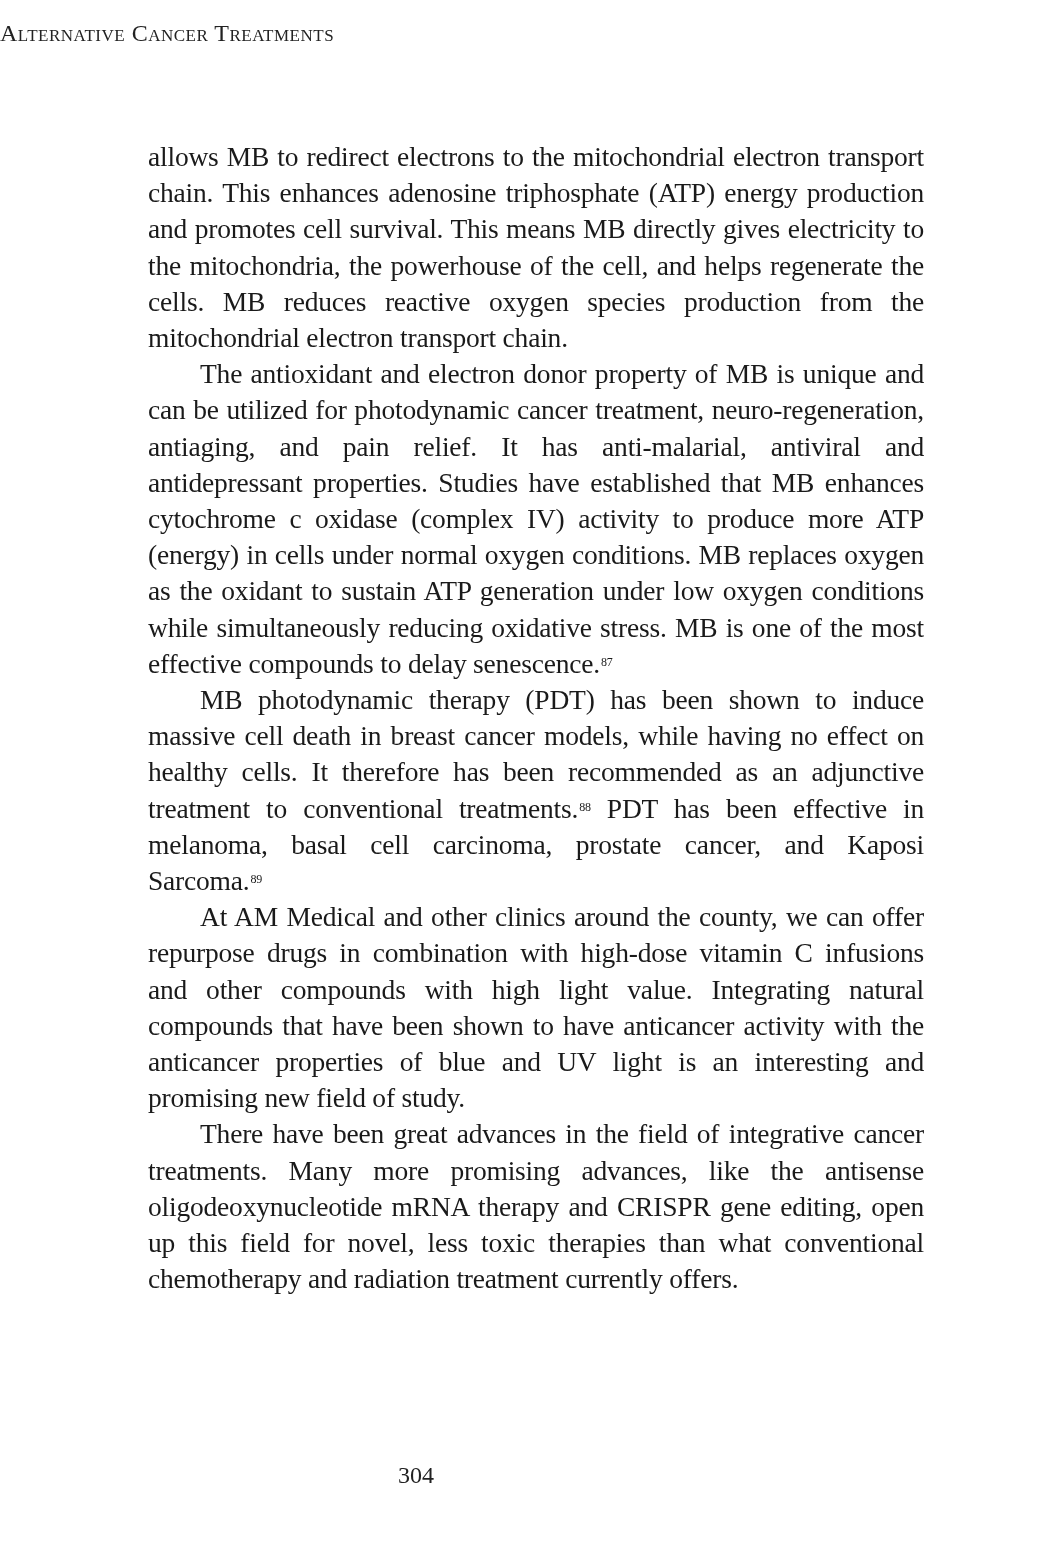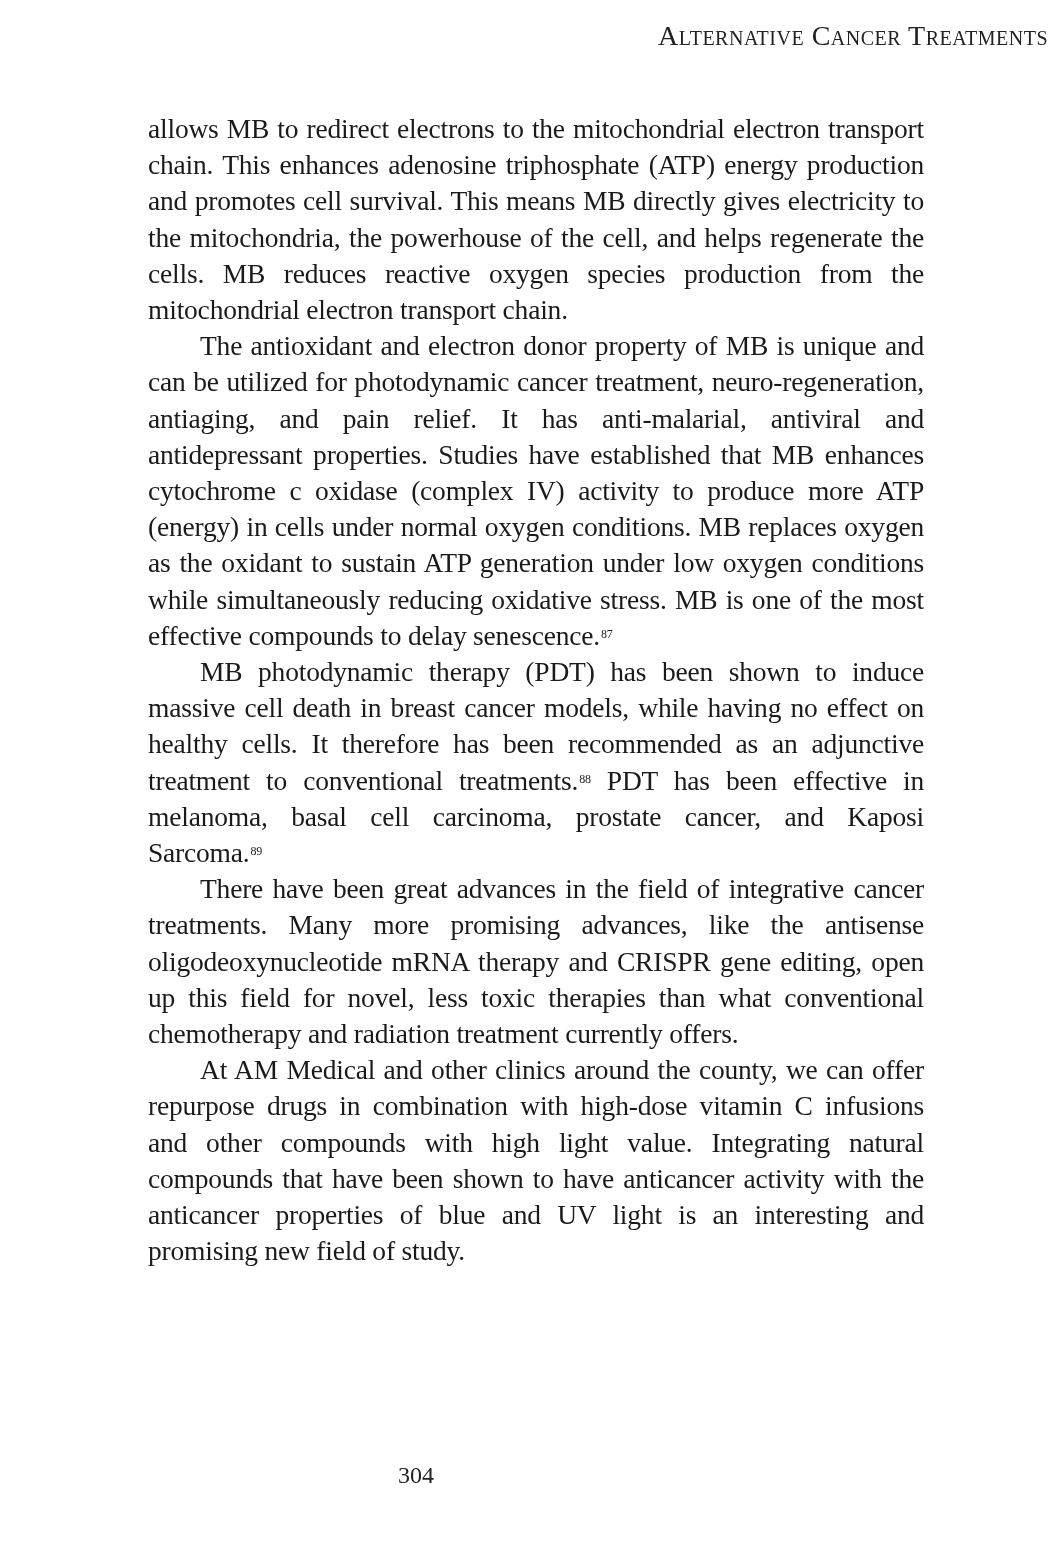--- a/index.html
+++ b/index.html
@@ -13,22 +13,22 @@
       position: relative;
       overflow: hidden;
       color: #1a1a1a;
       font-family: "Liberation Serif", "DejaVu Serif", serif;
     }
     .page-header {
       position: absolute;
       top: 20px;
       left: 0;
       width: 1048px;
-      text-align: right;
-      font-size: 28px;
+      text-align: left;
+      font-size: 24px;
       letter-spacing: 0.5px;
       font-variant: small-caps;
       color: #222;
     }
     .body-text {
       position: absolute;
       top: 111px;
       left: 148px;
       width: 776px;
     }
@@ -36,20 +36,21 @@
       margin: 0;
       font-size: 27.5px;
       line-height: 36.2px;
       text-align: justify;
       text-indent: 52px;
       letter-spacing: -0.2px;
       word-spacing: 0px;
     }
     .para.continuation {
       text-indent: 0;
+      margin-top: 28px;
     }
     .fn {
       font-size: 12px;
       vertical-align: top;
       position: relative;
       top: -2px;
       margin-left: 1px;
     }
     .page-number {
       position: absolute;
@@ -70,20 +71,20 @@
   <p class="para continuation">
     <span>allows MB to redirect electrons to the mitochondrial electron transport chain. This enhances adenosine triphosphate (ATP) energy production and promotes cell survival. This means MB directly gives electricity to the mitochondria, the powerhouse of the cell, and helps regenerate the cells. MB reduces reactive oxygen species production from the mitochondrial electron transport chain.</span>
   </p>
   <p class="para">
     <span>The antioxidant and electron donor property of MB is unique and can be utilized for photodynamic cancer treatment, neuro-regeneration, antiaging, and pain relief. It has anti-malarial, antiviral and antidepressant properties. Studies have established that MB enhances cytochrome c oxidase (complex IV) activity to produce more ATP (energy) in cells under normal oxygen conditions. MB replaces oxygen as the oxidant to sustain ATP generation under low oxygen conditions while simultaneously reducing oxidative stress. MB is one of the most effective compounds to delay senescence.</span><sup class="fn">87</sup>
   </p>
   <p class="para">
     <span>MB photodynamic therapy (PDT) has been shown to induce massive cell death in breast cancer models, while having no effect on healthy cells. It therefore has been recommended as an adjunctive treatment to conventional treatments.</span><sup class="fn">88</sup><span> PDT has been effective in melanoma, basal cell carcinoma, prostate cancer, and Kaposi Sarcoma.</span><sup class="fn">89</sup>
   </p>
   <p class="para">
-    <span>There have been great advances in the field of integrative cancer treatments. Many more promising advances, like the antisense oligodeoxynucleotide mRNA therapy and CRISPR gene editing, open up this field for novel, less toxic therapies than what conventional chemotherapy and radiation treatment currently offers.</span>
+    <span>At AM Medical and other clinics around the county, we can offer repurpose drugs in combination with high-dose vitamin C infusions and other compounds with high light value. Integrating natural compounds that have been shown to have anticancer activity with the anticancer properties of blue and UV light is an interesting and promising new field of study.</span>
   </p>
   <p class="para">
-    <span>At AM Medical and other clinics around the county, we can offer repurpose drugs in combination with high-dose vitamin C infusions and other compounds with high light value. Integrating natural compounds that have been shown to have anticancer activity with the anticancer properties of blue and UV light is an interesting and promising new field of study.</span>
+    <span>There have been great advances in the field of integrative cancer treatments. Many more promising advances, like the antisense oligodeoxynucleotide mRNA therapy and CRISPR gene editing, open up this field for novel, less toxic therapies than what conventional chemotherapy and radiation treatment currently offers.</span>
   </p>
 </div>
 
 <div class="page-number">304</div>
 
 </body></html>

